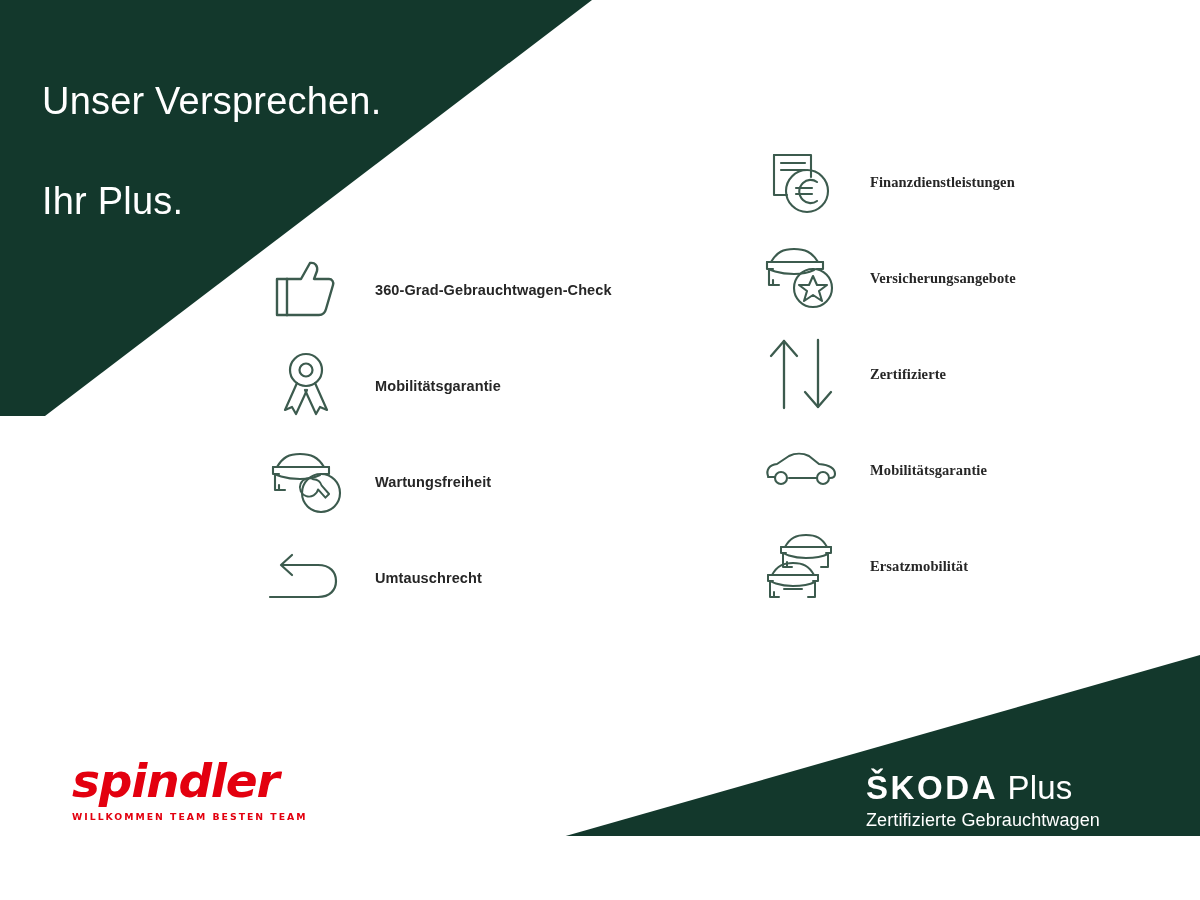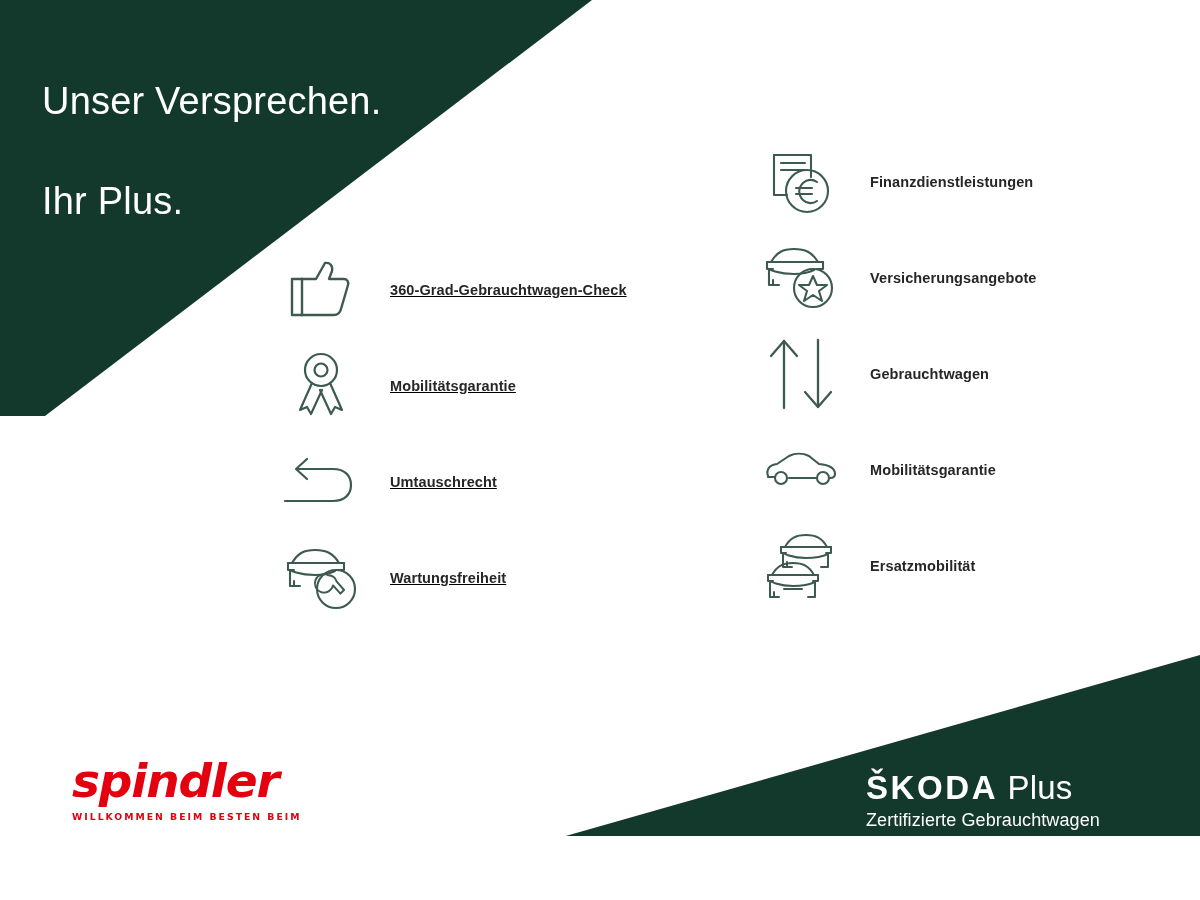--- a/index.html
+++ b/index.html
@@ -35,22 +35,22 @@
     white-space: pre-line;
   }
   .headline .line {
     display: block;
   }
 
   
   .col {
     position: absolute;
   }
-  .col-left  { left: 278px; top: 242px; text-decoration: underline; }
-  .col-right { left: 758px; top: 134px; }
+  .col-left  { left: 263px; top: 242px; }
+  .col-right { left: 758px; top: 134px; font-family: Liberation Serif, serif; }
 
   .feature {
     display: flex;
     align-items: center;
     height: 96px;
   }
   .feature .ic {
     width: 86px;
     min-width: 86px;
     height: 86px;
@@ -158,48 +158,48 @@
         <svg width="58" height="68" viewBox="0 0 58 68" fill="none" stroke="#3C5B4E" stroke-width="2.2" stroke-linejoin="round" stroke-linecap="round">
           <circle cx="29" cy="18" r="16"></circle>
           <circle cx="29" cy="18" r="6.5"></circle>
           <path d="M20 31 L8 58 L15 55 L19 62 L30 38"></path>
           <path d="M38 31 L50 58 L43 55 L39 62 L28 38"></path>
         </svg>
       </span>
       <span class="lbl">Mobilitätsgarantie</span>
     </div>
 
-
-    <div class="feature">
-      <span class="ic">
-        <svg width="76" height="50" viewBox="0 0 76 50" fill="none" stroke="#3C5B4E" stroke-width="2.2" stroke-linejoin="round" stroke-linecap="round">
-          <path d="M2 44 H50 C62 44 68 37 68 28 C68 19 62 12 50 12 H14"></path>
-          <path d="M24 2 L13 12 L24 22"></path>
-        </svg>
-      </span>
-      <span class="lbl">Umtauschrecht</span>
-    </div>
 
     <div class="feature">
       <span class="ic">
         <svg width="74" height="66" viewBox="0 0 74 66" fill="none" stroke="#3C5B4E" stroke-width="2.1" stroke-linejoin="round" stroke-linecap="round">
           <path d="M8 18 C14 8 20 5 31 5 C42 5 49 8 55 18"></path>
           <path d="M4 18 H60"></path>
           <path d="M4 18 L4 25 H10"></path>
           <path d="M60 18 L60 25 H54"></path>
           <path d="M6 25 C6 25 14 30 31 30 C40 30 47 28 51 26"></path>
           <path d="M6 25 V41 H16"></path>
           <path d="M10 41 V36"></path>
           <circle cx="52" cy="44" r="19"></circle>
           <path d="M57 34 a10 10 0 1 0 5 11 l8 9 4 -4 -8 -9 a10 10 0 0 0 -9 -7 Z" transform="translate(-8,-1) scale(0.92) "></path>
         </svg>
       </span>
       <span class="lbl">Wartungsfreiheit</span>
     </div>
 
+    <div class="feature">
+      <span class="ic">
+        <svg width="76" height="50" viewBox="0 0 76 50" fill="none" stroke="#3C5B4E" stroke-width="2.2" stroke-linejoin="round" stroke-linecap="round">
+          <path d="M2 44 H50 C62 44 68 37 68 28 C68 19 62 12 50 12 H14"></path>
+          <path d="M24 2 L13 12 L24 22"></path>
+        </svg>
+      </span>
+      <span class="lbl">Umtauschrecht</span>
+    </div>
+
   </div>
 
   <div class="col col-right">
 
     <div class="feature">
       <span class="ic">
         <svg width="68" height="70" viewBox="0 0 68 70" fill="none" stroke="#3C5B4E" stroke-width="2.1" stroke-linejoin="round" stroke-linecap="round">
           <path d="M7 8 H44 V30"></path>
           <path d="M7 8 V48 H20"></path>
           <path d="M14 16 H38"></path>
@@ -232,21 +232,21 @@
 
     <div class="feature">
       <span class="ic">
         <svg width="66" height="76" viewBox="0 0 66 76" fill="none" stroke="#3C5B4E" stroke-width="2.3" stroke-linejoin="round" stroke-linecap="round">
           <path d="M16 72 V5"></path>
           <path d="M3 20 L16 5 L29 20"></path>
           <path d="M50 4 V71"></path>
           <path d="M37 56 L50 71 L63 56"></path>
         </svg>
       </span>
-      <span class="lbl">Gebrauchtwagen</span>
+      <span class="lbl">Zertifizierte</span>
     </div>
 
     <div class="feature">
       <span class="ic">
         <svg width="72" height="36" viewBox="0 0 72 36" fill="none" stroke="#3C5B4E" stroke-width="2.1" stroke-linejoin="round" stroke-linecap="round">
           <path d="M3 24 C1 18 4 13 12 12 L24 4 C30 1 38 1 44 4 L54 12 C64 13 70 16 70 22 C70 25 68 26 65 26"></path>
           <path d="M3 25 H10"></path>
           <path d="M24 26 H52"></path>
           <circle cx="16" cy="26" r="6"></circle>
           <circle cx="58" cy="26" r="6"></circle>
@@ -281,21 +281,21 @@
           </g>
         </svg>
       </span>
       <span class="lbl">Ersatzmobilität</span>
     </div>
 
   </div>
 
   <div class="spindler">
     <div class="word">spindler</div>
-    <div class="claim">WILLKOMMEN BEIM BESTEN BEIM</div>
+    <div class="claim">WILLKOMMEN TEAM BESTEN TEAM</div>
   </div>
 
   <div class="skoda">
     <div class="row1">
       <span class="brand">ŠKODA</span><span class="plus"> Plus</span>
     </div>
     <div class="row2">Zertifizierte Gebrauchtwagen</div>
   </div>
 
 </div>

